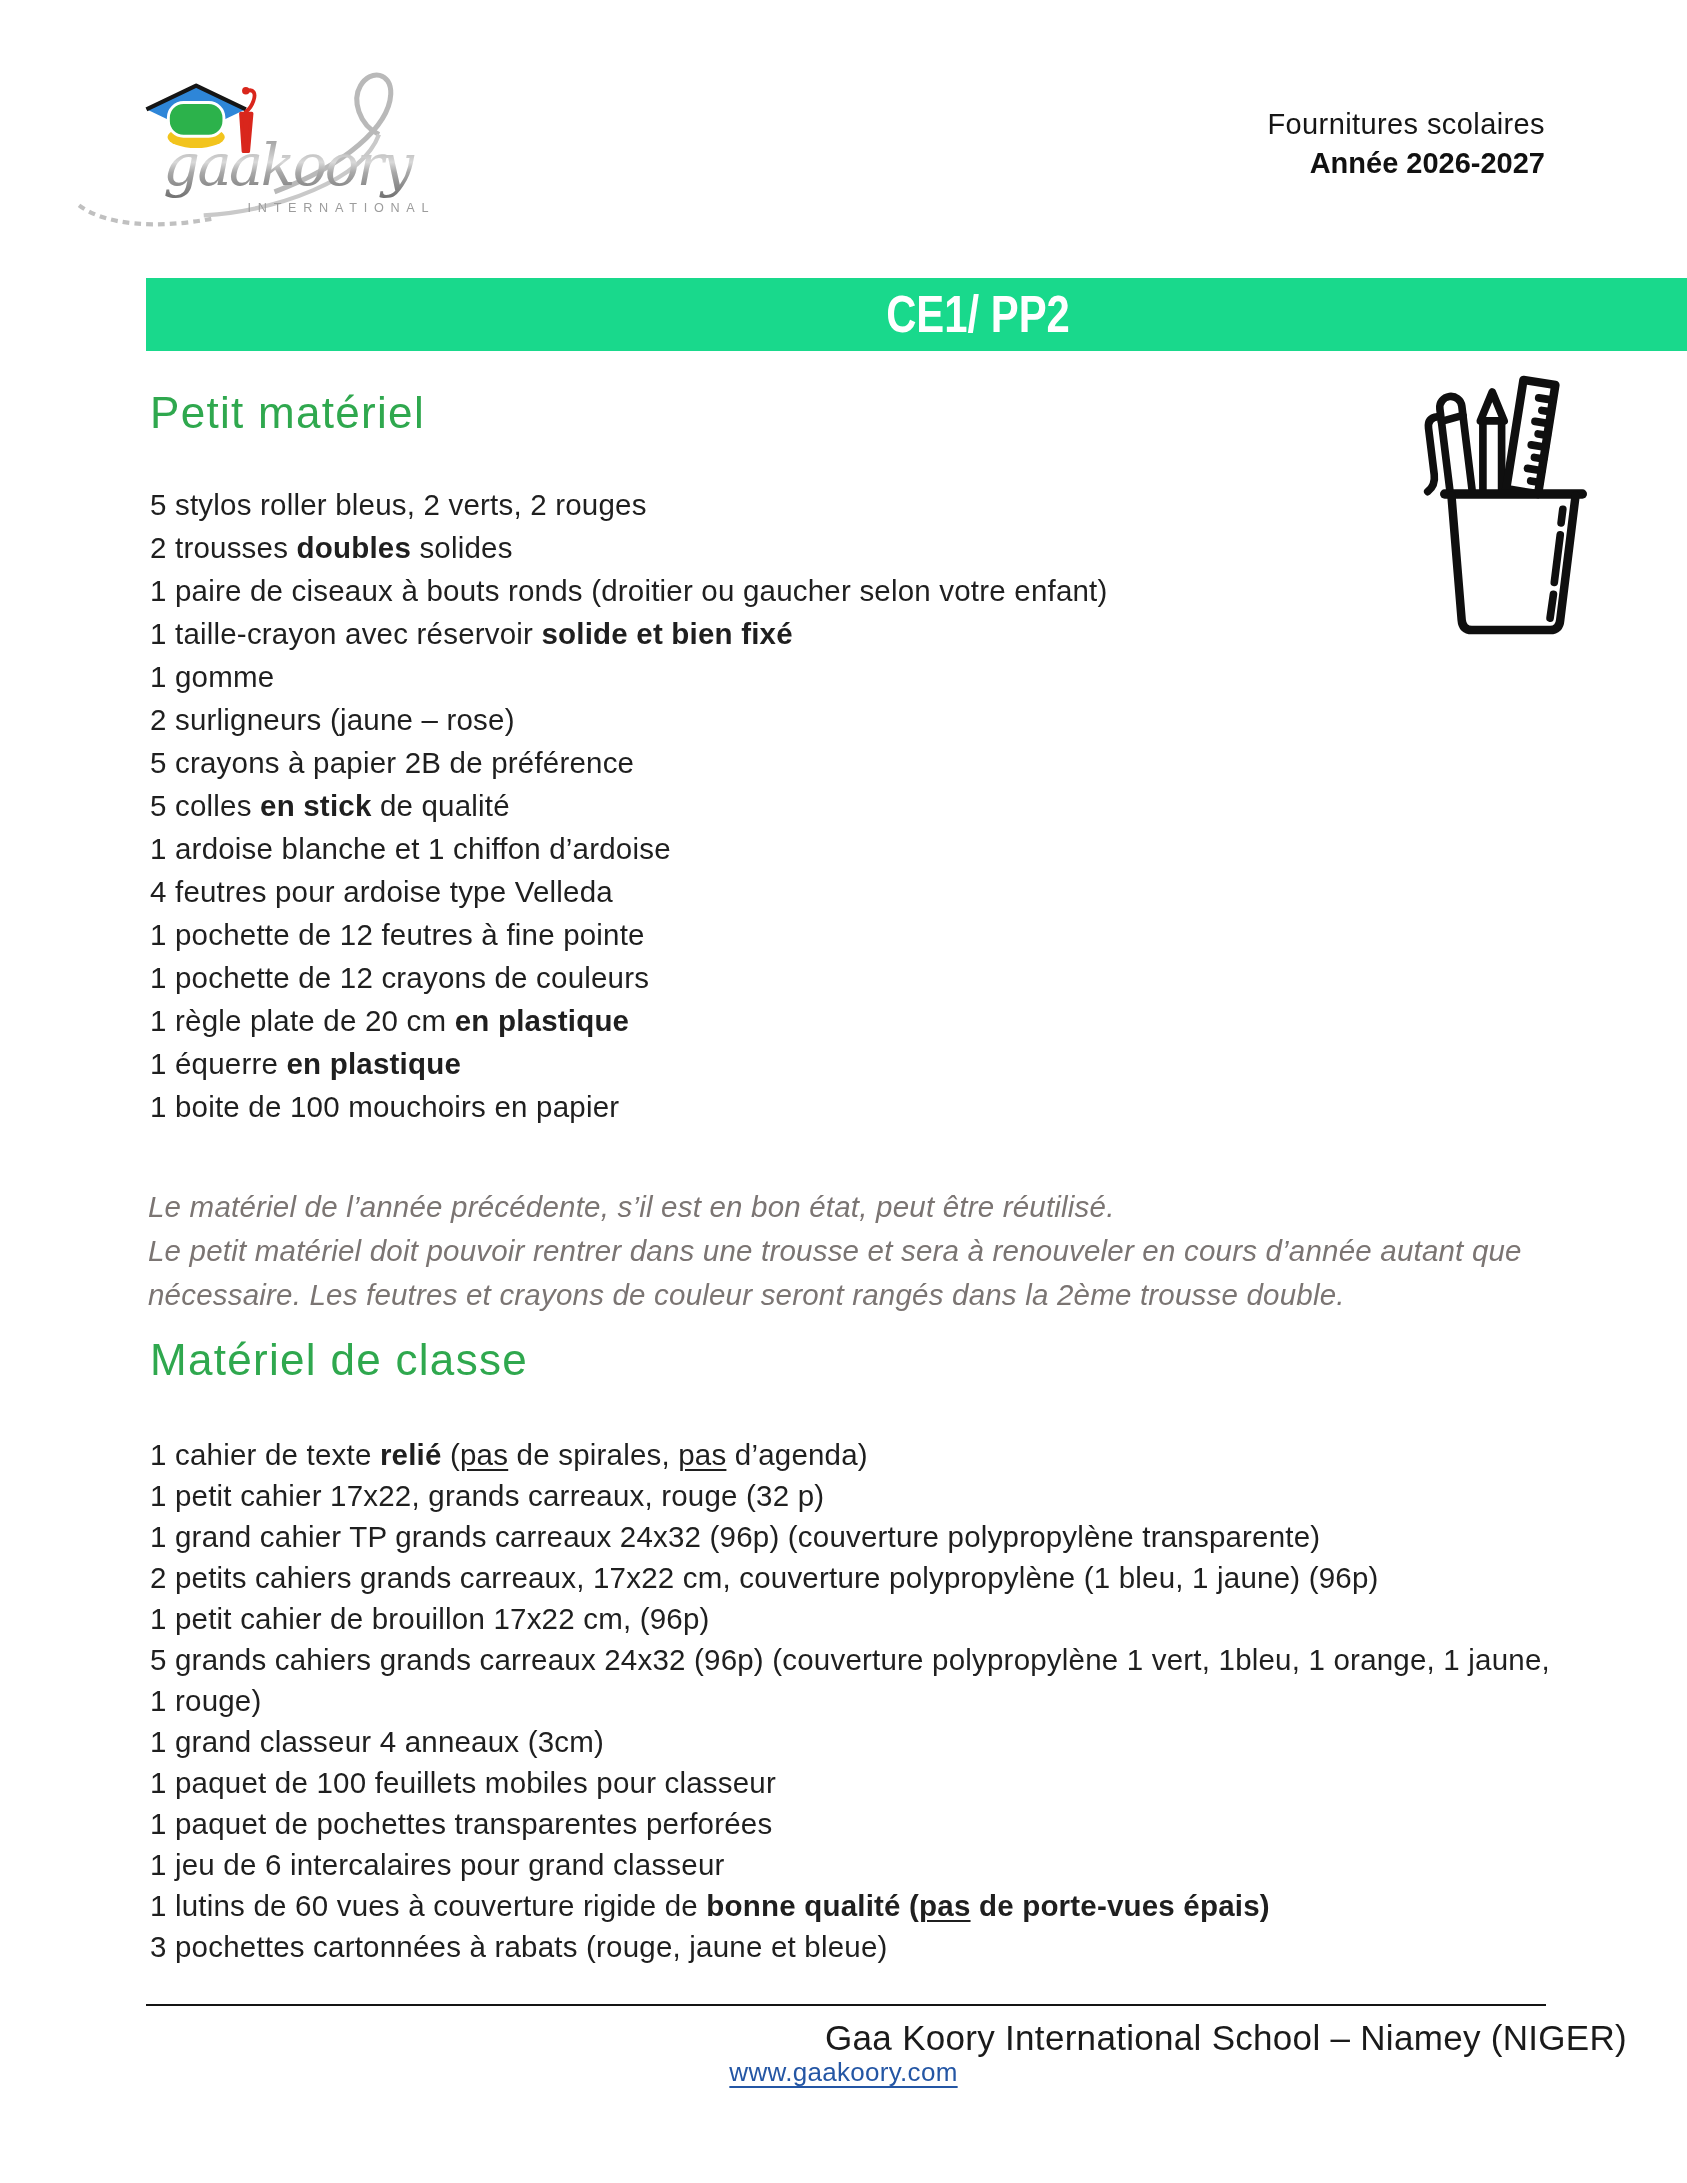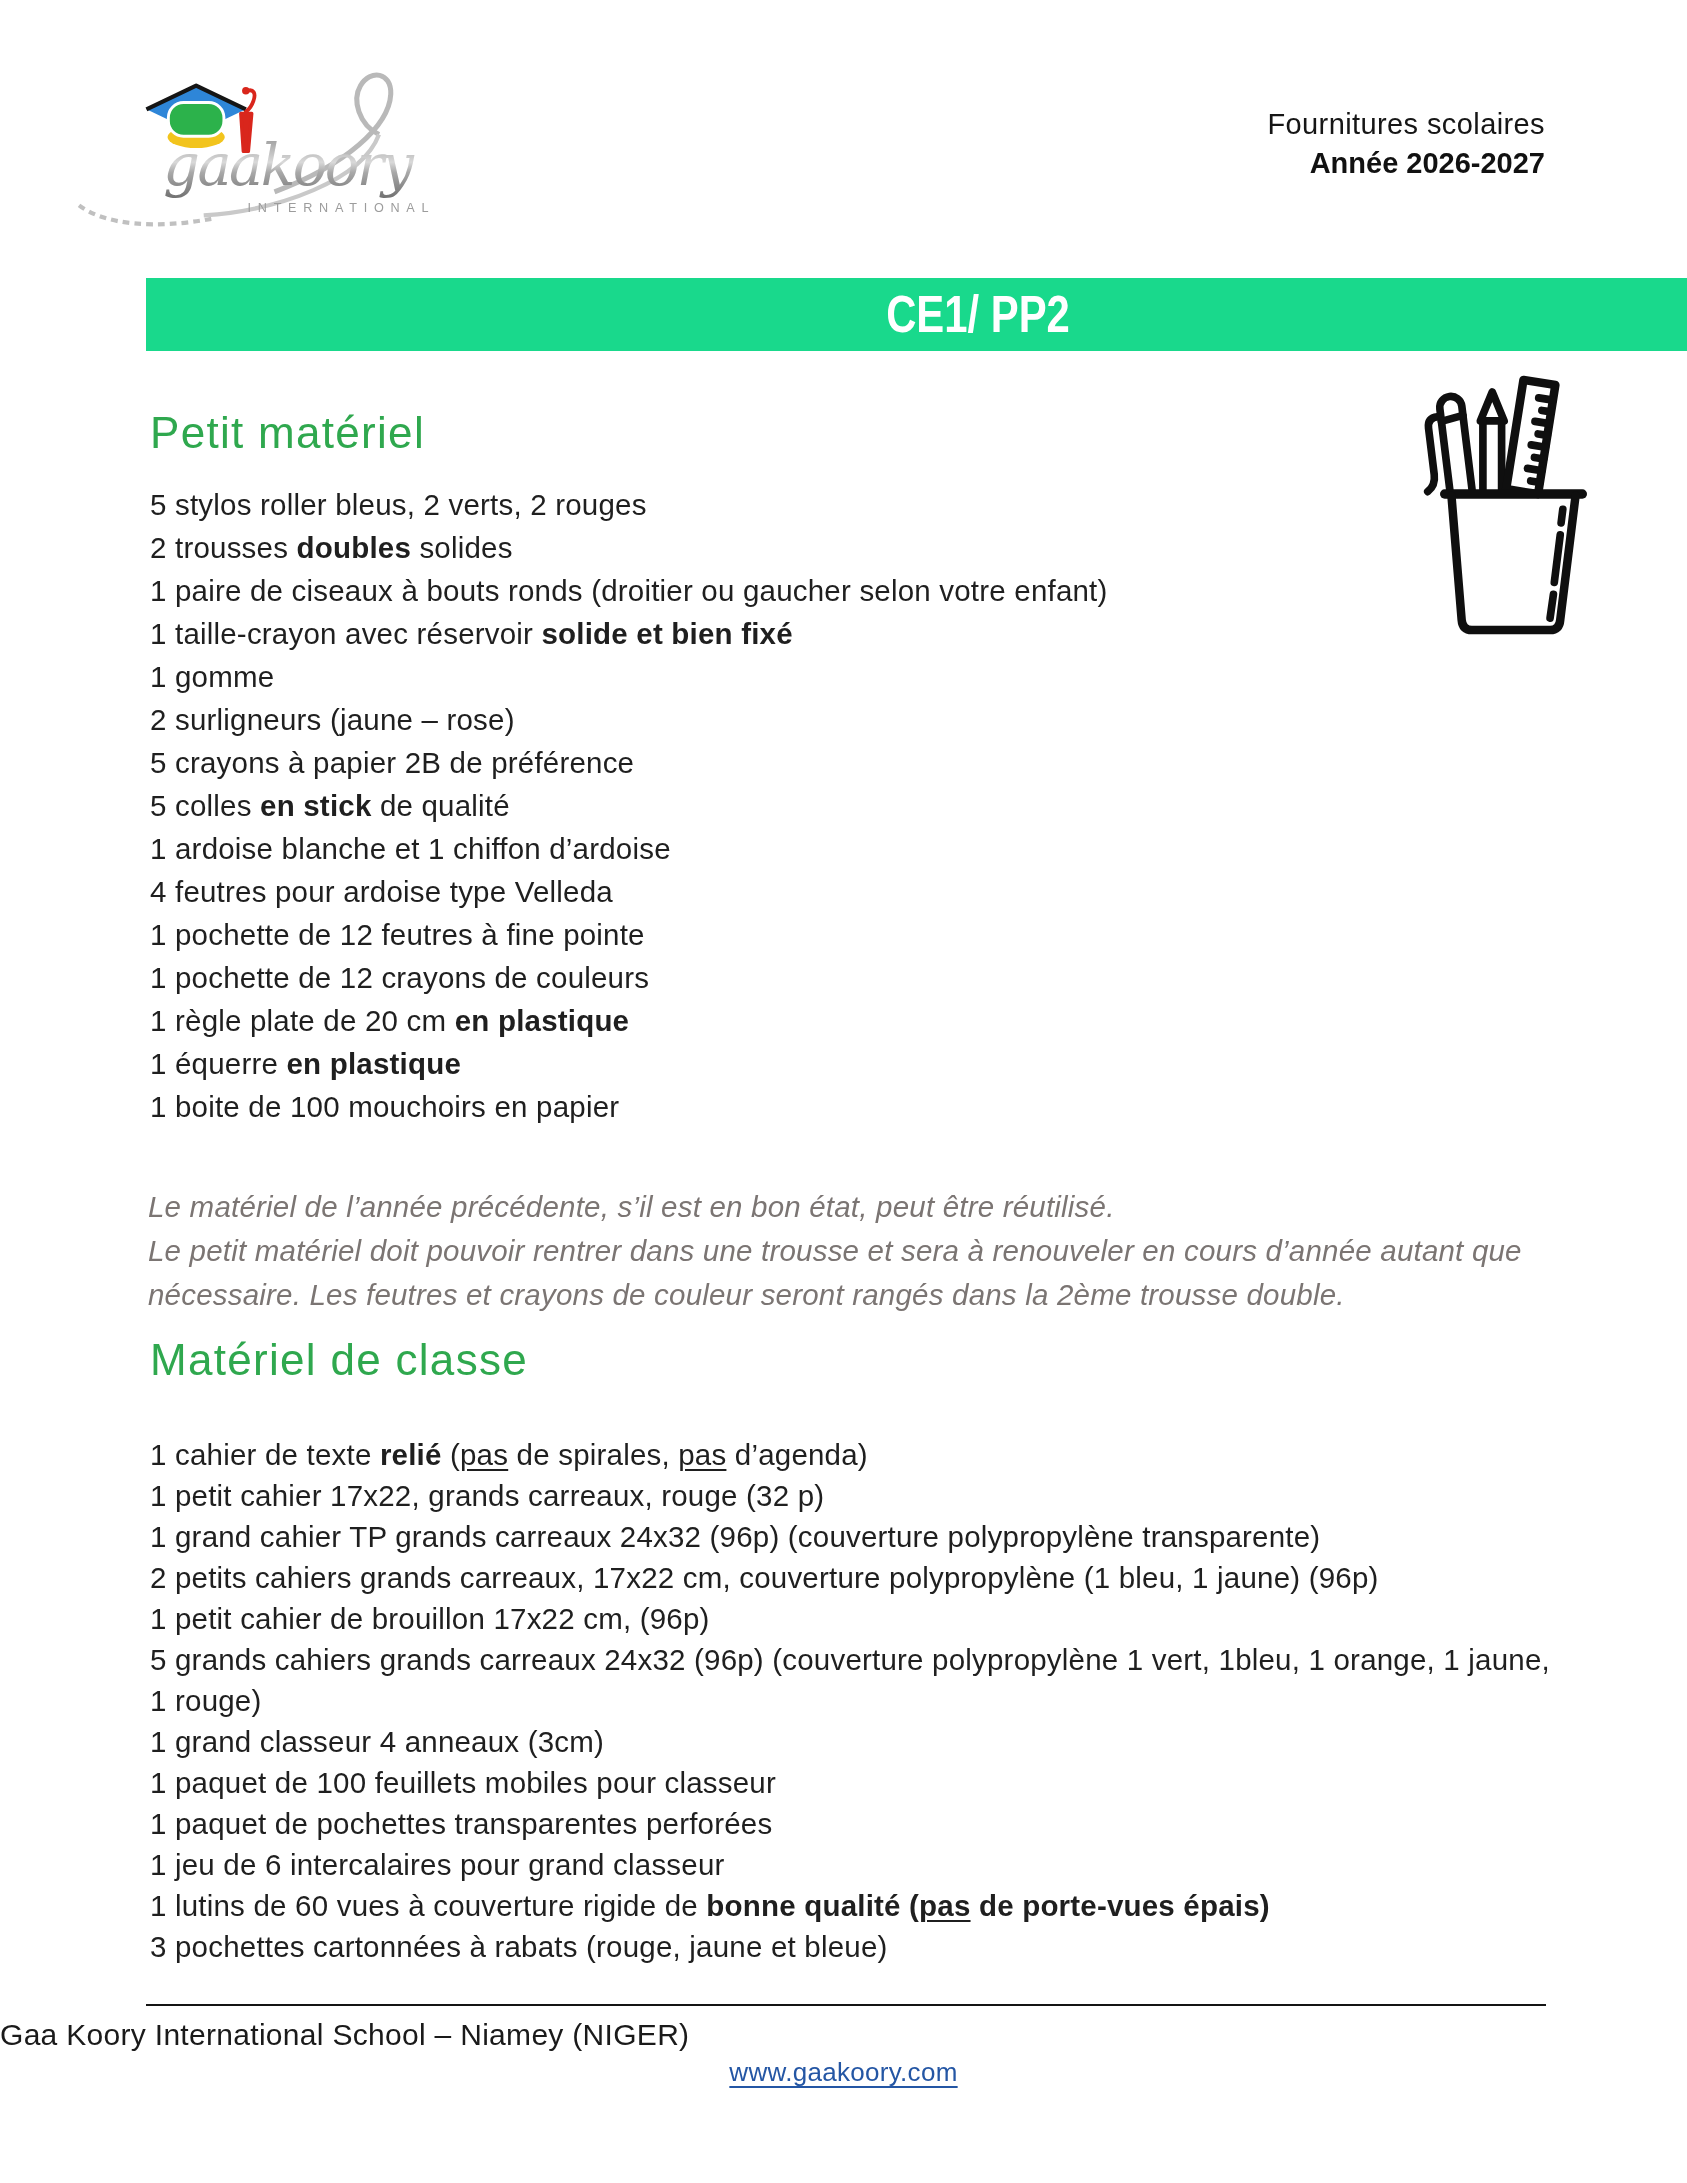--- a/index.html
+++ b/index.html
@@ -26,37 +26,37 @@
   }
   .banner-label{
     color:#ffffff;font-weight:700;font-size:51px;letter-spacing:0px;
     display:inline-block;transform:scaleX(.82);white-space:pre;
   }
   
   .section-heading{
     position:absolute;left:150px;font-size:44px;color:var(--heading-green);
     letter-spacing:1.3px;font-weight:400;
   }
-  .h1{top:388px;margin-top:20px;} .h2{top:1335px;}
+  .h1{top:388px;} .h2{top:1335px;}
   
   .list{position:absolute;left:150px;width:1400px;font-size:29.5px;color:#1f1f1f;letter-spacing:0.2px;}
   .list1{top:483px;line-height:43px;}
   .list2{top:1434px;line-height:41px;}
   .li{white-space:normal;}
   .b{font-weight:700;}
   .u{text-decoration:underline;text-underline-offset:4.2px;text-decoration-thickness:2.1px;}
   
   .note{
     position:absolute;left:148px;top:1185px;width:1400px;text-align:left;
     font-style:italic;color:var(--note-gray);font-size:29.5px;line-height:44px;
     white-space:pre-line;letter-spacing:0.2px;
   }
   
   .footer-rule{position:absolute;left:146px;top:2004px;width:1400px;border-top:2.5px solid #141414;}
-  .footer-school{position:absolute;left:0;top:2018px;width:1627px;text-align:left;font-size:30px;color:#1a1a1a;letter-spacing:0.3px;}
+  .footer-school{position:absolute;left:0;top:2018px;width:1627px;text-align:right;font-size:35px;color:#1a1a1a;letter-spacing:0.3px;}
   .footer-link-wrap{position:absolute;left:0;top:2057px;width:1687px;text-align:center;}
   .footer-link{font-size:26px;color:var(--link-blue);text-decoration:underline;text-underline-offset:5px;letter-spacing:0.3px;}
   
   .pencil-cup{position:absolute;left:1407px;top:375px;width:213px;height:272px;}
 </style>
 </head>
 <body>
 
 <div class="page">
 

